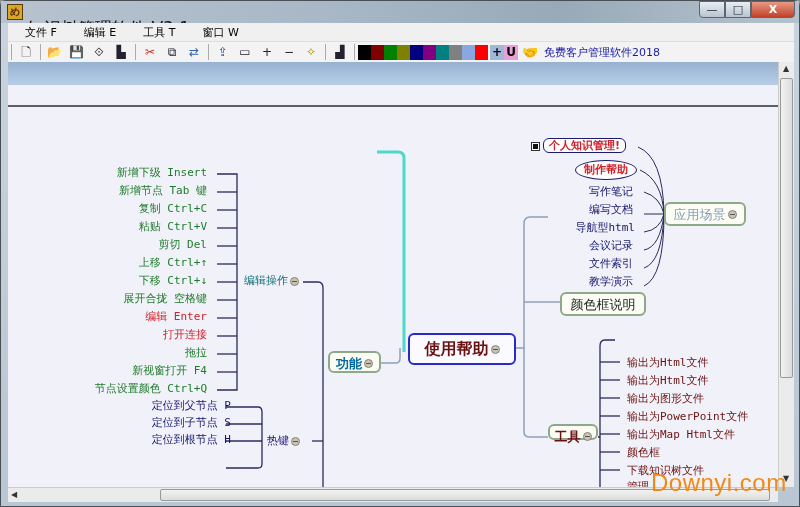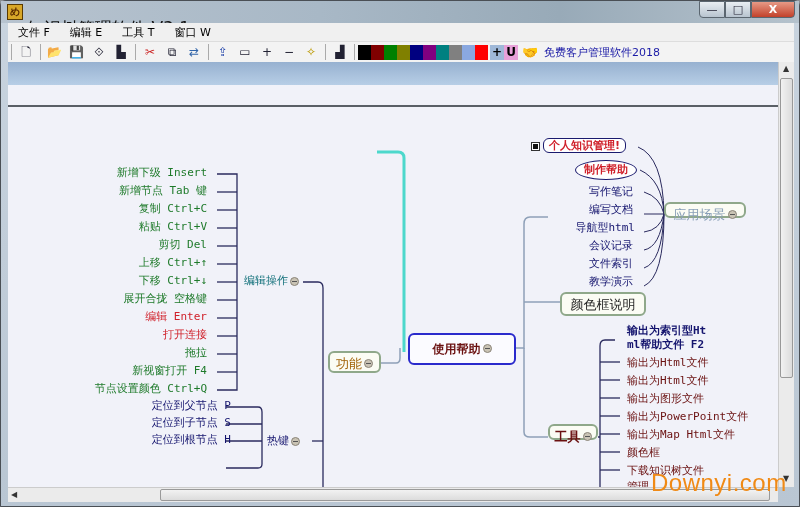--- a/index.html
+++ b/index.html
@@ -6,21 +6,21 @@
 body{width:800px;height:507px;overflow:hidden;background:#8a8f94;font-family:"DejaVu Sans",sans-serif;position:relative}
 .win{position:absolute;left:0;top:0;width:800px;height:507px;background:linear-gradient(#c9d4df,#b9c6d3);border:1px solid #4a4f55;border-radius:6px 6px 0 0}
 .titlebar{position:absolute;left:0;top:0;width:798px;height:22px;background:linear-gradient(90deg,#b7c3cf,#a8b8c6 40%,#98aab8 70%,#b5c2cc)}
 .appicon{position:absolute;left:6px;top:3px;width:16px;height:16px;background:#d8a728;border:1px solid #5a3a00;font-size:10px;color:#5a2a00;text-align:center;line-height:14px;font-weight:bold}
 .title{position:absolute;left:26px;top:16px;font-size:17px;color:#111}
 .wbtns{position:absolute;right:4px;top:0;display:flex}
 .wbtn{width:26px;height:17px;border:1px solid #5b6670;background:linear-gradient(#e9eef3,#b8c4cf);font-size:11px;text-align:center;line-height:15px;color:#223}
 .wbtn.close{width:44px;background:linear-gradient(#e79a86,#c2412a);color:#fff;font-weight:bold;border-radius:0 0 4px 0}
 .wbtn.min{border-radius:0 0 0 4px}
 .menubar{position:absolute;left:7px;top:22px;width:786px;height:18px;background:#f0f0f0;display:flex;align-items:center}
-.menu{font-size:11px;color:#000;margin-left:10px;margin-right:10px}
+.menu{font-size:11px;color:#000;margin-left:17px;margin-right:10px}
 .toolbar{position:absolute;left:7px;top:40px;width:786px;height:21px;background:#f3f3f3;border-top:1px solid #ddd;display:flex;align-items:center}
 .tb{width:22px;height:18px;font-size:12px;text-align:center;line-height:18px;color:#223}
 .sep{width:1px;height:16px;background:#aaa;margin:0 3px}
 .sw{width:13px;height:15px}
 .plusU{width:14px;height:15px;font-size:12px;font-weight:bold;text-align:center;line-height:15px}
 .ad{font-size:11px;color:#1a1aa6;margin-left:4px;display:flex;align-items:center}
 .ad .hand{width:18px;color:#d9a21c;font-size:13px;margin-right:4px}
 .canvas{position:absolute;left:7px;top:61px;width:770px;height:425px;background:#f1f2f9;overflow:hidden}
 .band{position:absolute;left:0;top:0;width:770px;height:23px;background:linear-gradient(#97b1d0,#b7cee6)}
 .hline{position:absolute;left:0;top:43px;width:770px;height:2px;background:#5a5f66}
@@ -154,25 +154,25 @@
         <path d="M592 354 H612"></path>
           <path d="M592 372 H612"></path>
           <path d="M592 390 H612"></path>
           <path d="M592 408 H612"></path>
         <path d="M590 375 H592"></path>
       </g>
     </svg>
 
 
     <div class="box" style="left:400px;top:271px;width:108px;height:32px;border:2px solid #2a2acc;border-radius:6px;background:#fbfbff">
-      <span style="font-size:12px;color:#6a1010;font-weight:bold;line-height:28px;font-family:'DejaVu Serif',serif">使用帮助</span><span class="mini"></span>
+      <span style="font-size:16px;color:#6a1010;font-weight:bold;line-height:28px;font-family:'DejaVu Serif',serif">使用帮助</span><span class="mini"></span>
     </div>
 
     <div class="box" style="left:320px;top:289px;width:53px;height:22px">
-      <span style="font-size:13px;color:#a16207;font-weight:normal;line-height:18px">功能</span><span class="mini"></span>
+      <span style="font-size:13px;color:#0369a1;font-weight:bold;line-height:18px">功能</span><span class="mini"></span>
     </div>
 
     <div class="n teal" style="left:236px;top:212px">
       <span>编辑操作</span><span class="mini"></span>
     </div>
 
     <div class="n green" style="right:571px;top:104px">新增下级 Insert</div>
     <div class="n green" style="right:571px;top:122px">新增节点 Tab 键</div>
     <div class="n green" style="right:571px;top:140px">复制 Ctrl+C</div>
     <div class="n green" style="right:571px;top:158px">粘贴 Ctrl+V</div>
@@ -199,36 +199,32 @@
     <div class="n" style="left:567px;top:98px;border:1.5px solid #1a1a6e;border-radius:50%;padding:2px 8px;background:#fff">
       <span style="color:#d0202a;font-weight:bold;font-family:'DejaVu Sans',sans-serif">制作帮助</span>
     </div>
     <div class="n navy" style="right:145px;top:123px;font-family:'DejaVu Sans',sans-serif">写作笔记</div>
     <div class="n navy" style="right:145px;top:141px;font-family:'DejaVu Sans',sans-serif">编写文档</div>
     <div class="n navy" style="right:143px;top:159px">导航型html</div>
     <div class="n navy" style="right:145px;top:177px;font-family:'DejaVu Sans',sans-serif">会议记录</div>
     <div class="n navy" style="right:145px;top:195px;font-family:'DejaVu Sans',sans-serif">文件索引</div>
     <div class="n navy" style="right:145px;top:213px;font-family:'DejaVu Sans',sans-serif">教学演示</div>
 
-    <div class="box" style="left:656px;top:140px;width:82px;height:16px">
+    <div class="box" style="left:656px;top:140px;width:82px;height:24px">
       <span style="font-size:13px;color:#8aa0b8;line-height:20px">应用场景</span><span class="mini"></span>
     </div>
 
     <div class="box" style="left:552px;top:230px;width:86px;height:24px">
       <span style="font-size:13px;color:#222;line-height:20px">颜色框说明</span>
     </div>
 
     <div class="box" style="left:540px;top:362px;width:50px;height:16px">
       <span style="font-size:13px;color:#6a1010;font-weight:bold;line-height:20px">工具</span><span class="mini"></span>
     </div>
 
-    <div class="n navy" style="left:619px;top:262px;font-weight:bold">
-      <div>输出为索引型Ht</div>
-      <div>ml帮助文件 F2</div>
-    </div>
     <div class="n" style="left:619px;top:294px;color:#6a1010">输出为Html文件</div>
     <div class="n" style="left:619px;top:312px;color:#6a1010">输出为Html文件</div>
     <div class="n" style="left:619px;top:330px;color:#6a1010">输出为图形文件</div>
     <div class="n" style="left:619px;top:348px;color:#6a1010">输出为PowerPoint文件</div>
     <div class="n" style="left:619px;top:366px;color:#6a1010">输出为Map Html文件</div>
     <div class="n" style="left:619px;top:384px;color:#6a1010">颜色框</div>
     <div class="n" style="left:619px;top:402px;color:#6a1010">下载知识树文件</div>
     <div class="n" style="left:619px;top:418px;color:#6a1010">管理...</div>
   </div>
 

